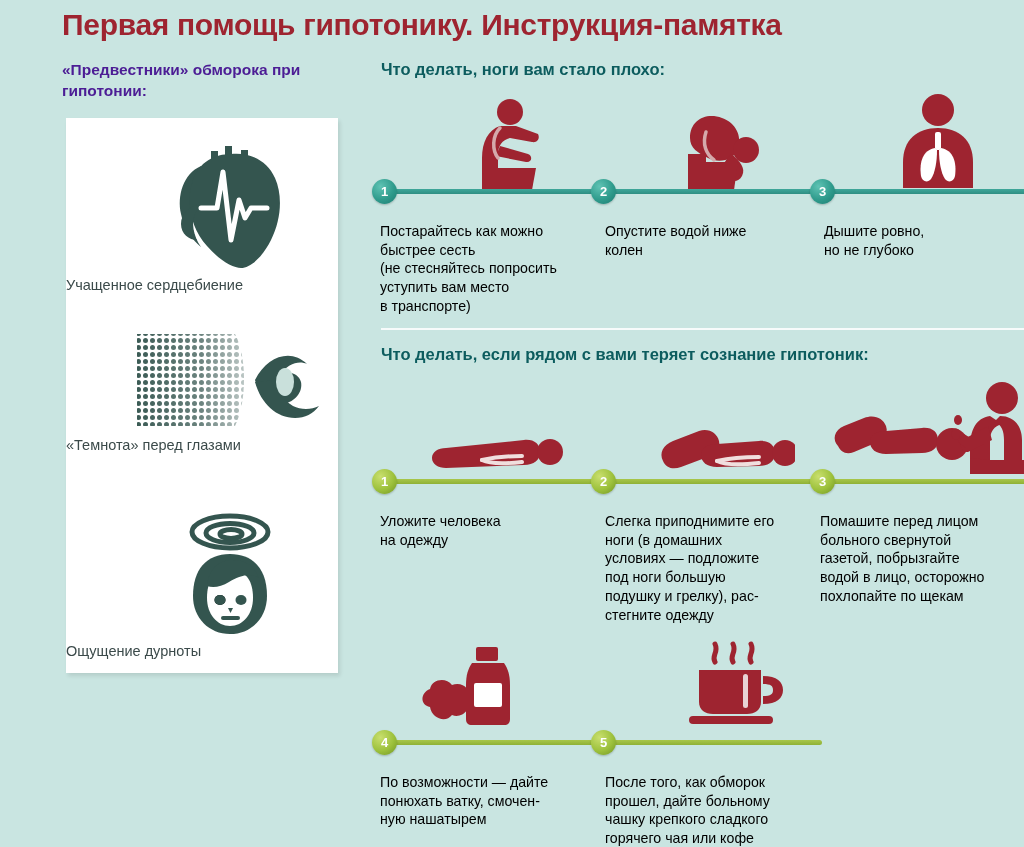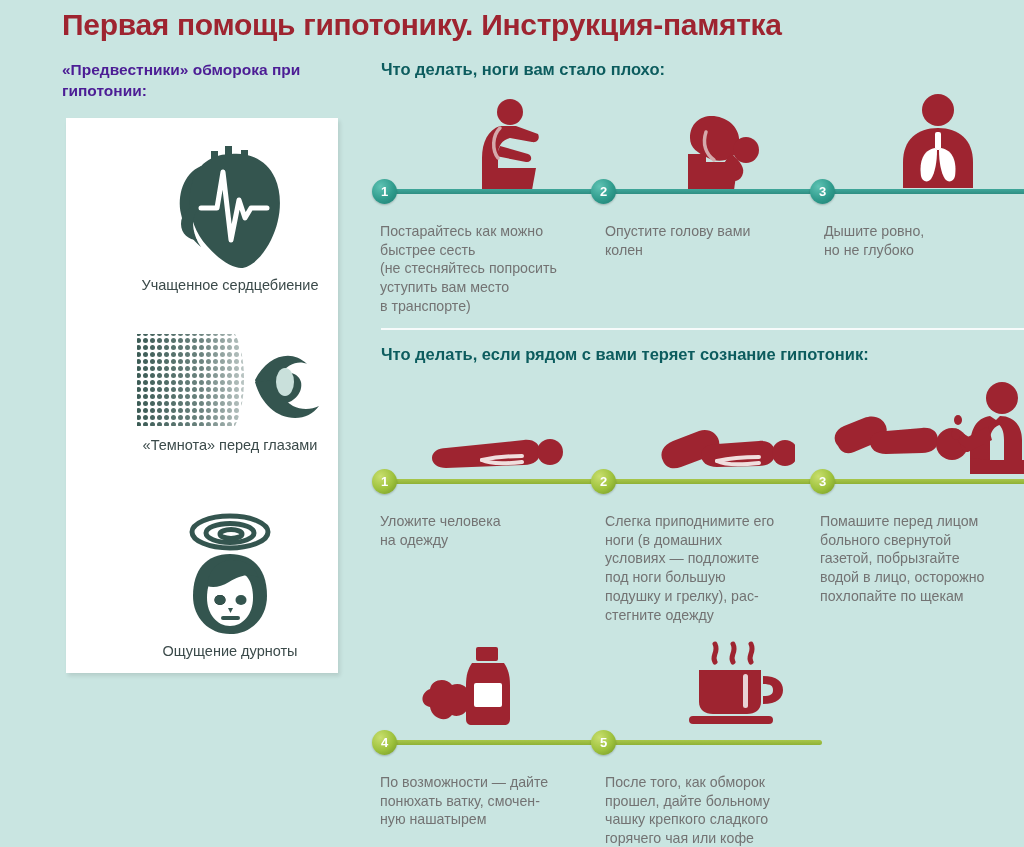--- a/index.html
+++ b/index.html
@@ -23,21 +23,21 @@
   
   .side-head{
     position:absolute;left:22px;top:60px;width:290px;
     font-size:15.5px;font-weight:bold;color:#4c1d95;line-height:1.35;
   }
   .card{
     position:absolute;left:26px;top:118px;width:272px;height:555px;
     background:#ffffff;
     box-shadow:2px 3px 4px rgba(0,0,0,0.10);
   }
-  .card-item{position:absolute;left:0;width:328px;text-align:center;}
+  .card-item{position:absolute;left:0;width:328px;text-align:left;}
   .card-item .cap{
     font-size:14.5px;color:#3b4a4a;margin-top:6px;line-height:1.25;
   }
   .ci1{top:26px;}
   .ci2{top:212px;}
   .ci3{top:390px;}
 
   
   .sec-head{
     position:absolute;font-size:16.5px;font-weight:bold;color:#0c5c5e;
@@ -57,21 +57,21 @@
   .dot{
     position:absolute;width:25px;height:25px;border-radius:50%;
     color:#ffffff;font-size:13px;font-weight:bold;
     display:flex;align-items:center;justify-content:center;
     box-shadow:0 1px 2px rgba(0,0,0,.22);
   }
   .dot-teal{background:radial-gradient(circle at 34% 30%,#5fc3b4 0%,#2f9b8c 55%,#1c7b70 100%);}
   .dot-green{background:radial-gradient(circle at 34% 30%,#c9df6e 0%,#9dc13c 55%,#6f9423 100%);}
 
   .step-text{
-    position:absolute;font-size:14.2px;line-height:1.32;color:#737373;
+    position:absolute;font-size:14.2px;line-height:1.32;color:#000000;
     white-space:pre-line;
   }
 
   
   .ill{position:absolute;}
   svg{display:block;}
 </style>
 </head>
 <body>
 
@@ -214,21 +214,21 @@
   <div class="rail rail-teal" style="left:352px;top:189px;width:660px;"></div>
   <div class="dot dot-teal" style="left:332px;top:179px;">1</div>
   <div class="dot dot-teal" style="left:551px;top:179px;">2</div>
   <div class="dot dot-teal" style="left:770px;top:179px;">3</div>
 
   <div class="step-text" style="left:340px;top:222px;width:210px;">Постарайтесь как можно
 быстрее сесть
 (не стесняйтесь попросить
 уступить вам место
 в транспорте)</div>
-  <div class="step-text" style="left:565px;top:222px;width:210px;">Опустите голову вами
+  <div class="step-text" style="left:565px;top:222px;width:210px;">Опустите водой ниже
 колен</div>
   <div class="step-text" style="left:784px;top:222px;width:215px;">Дышите ровно,
 но не глубоко</div>
 
   <div class="divider"></div>
 
   <div class="sec-head sec2-head">Что делать, если рядом с вами теряет сознание гипотоник:</div>
 
   <div class="ill" style="left:388px;top:430px;">
     <svg width="135" height="46" viewBox="0 0 135 46">

